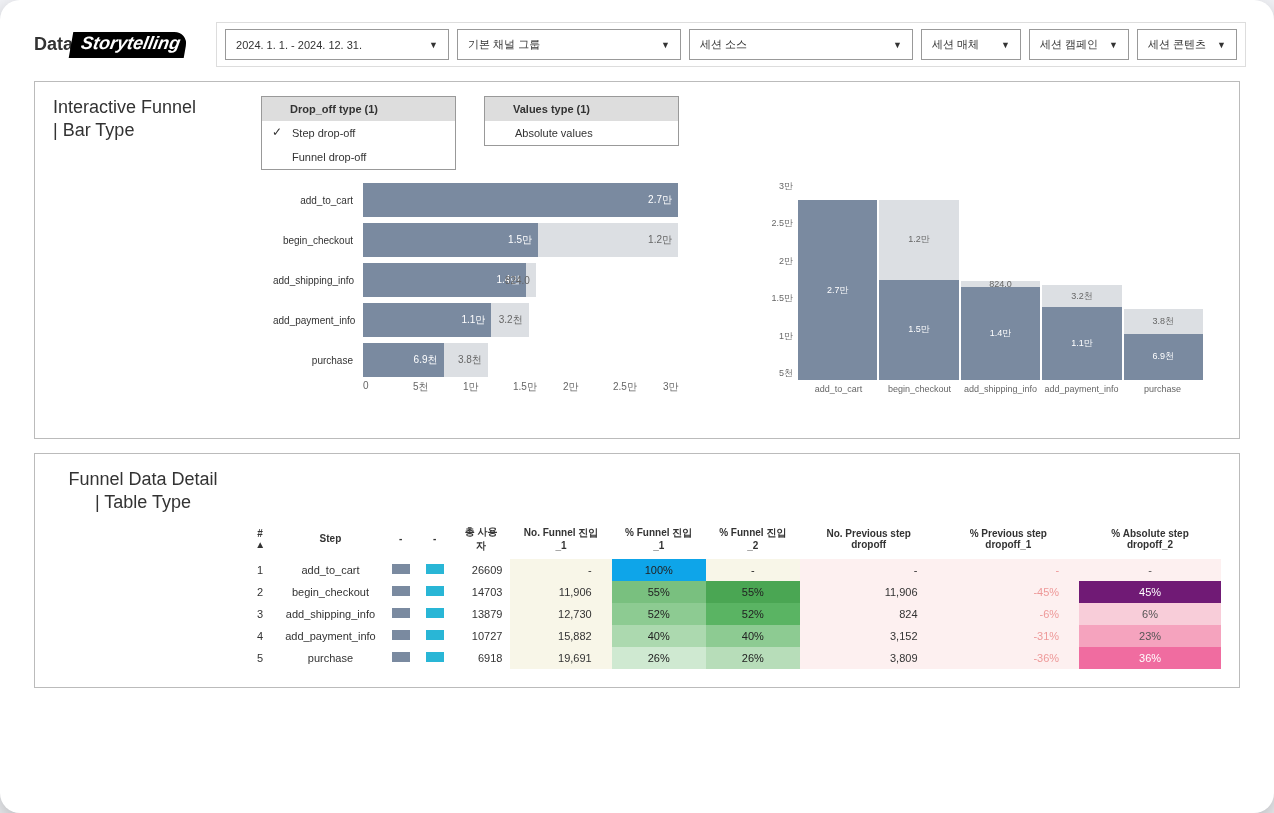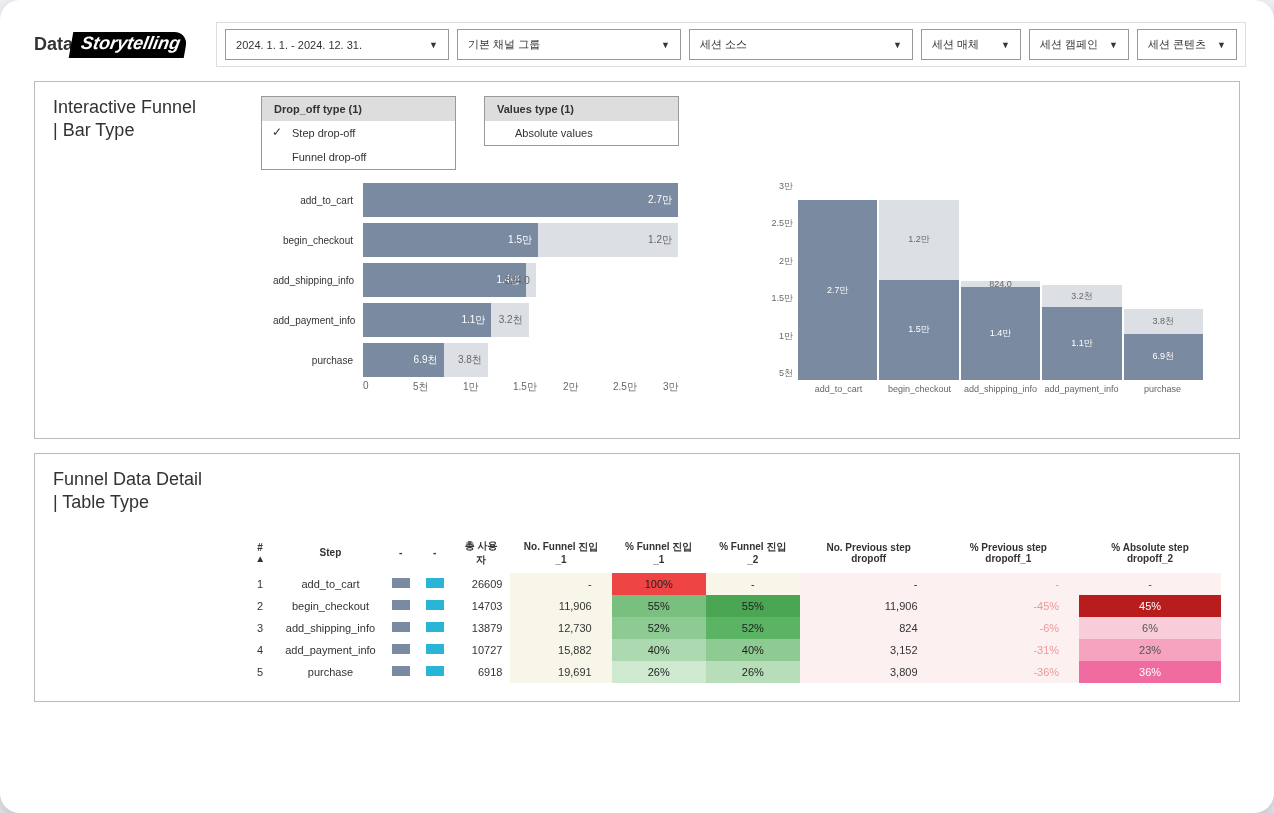--- a/index.html
+++ b/index.html
@@ -12,21 +12,21 @@
 .filter { border: 1px solid #999; padding: 7px 10px; display: flex; justify-content: space-between; align-items: center; font-size: 11px; cursor: pointer; }
 .filter.wide { width: 224px; }
 .filter.med { width: 100px; }
 .filter .caret { font-size: 9px; }
 
 .card { border: 1px solid #bbb; margin-top: 14px; padding: 14px 18px 18px 18px; }
 .card-head { display: flex; gap: 28px; align-items: flex-start; }
 .card-title { font-size: 18px; font-weight: 500; color: #333; width: 180px; line-height: 1.3; }
 
 .option-box { border: 1px solid #999; width: 195px; font-size: 11px; }
-.option-head { background: #ddd; padding: 6px 12px; font-weight: bold; }
+.option-head { background: #ddd; padding: 6px 28px; font-weight: bold; }
 .option-item { padding: 6px 12px 6px 30px; position: relative; cursor: pointer; }
 .option-item.sel::before { content: "✓"; position: absolute; left: 10px; top: 4px; font-size: 12px; }
 
 .charts-row { display: flex; margin-top: 10px; gap: 50px; }
 .chart-h, .chart-v { position: relative; }
 .chart-h { width: 440px; height: 240px; margin-left: 220px; }
 .chart-v { width: 440px; height: 240px; }
 
 .hbar-row { display: flex; align-items: center; height: 40px; }
 .hbar-label { width: 90px; text-align: right; padding-right: 10px; font-size: 10px; }
@@ -39,21 +39,21 @@
 
 .vplot { height: 200px; display: flex; align-items: flex-end; gap: 2px; margin-left: 35px; border-left: 0; }
 .vbar-col { flex: 1; display: flex; flex-direction: column; align-items: stretch; position: relative; }
 .vbar-seg { display: flex; align-items: center; justify-content: center; font-size: 9px; color: #fff; }
 .vbar-seg.main { background: #7a8aa0; }
 .vbar-seg.drop { background: #dcdfe3; color: #666; }
 .vaxis-y { position: absolute; left: 0; top: 0; height: 200px; width: 30px; display: flex; flex-direction: column; justify-content: space-between; font-size: 9px; color: #666; text-align: right; }
 .vaxis-x { display: flex; margin-left: 35px; font-size: 9px; color: #666; margin-top: 4px; }
 .vaxis-x div { flex: 1; text-align: center; }
 
-.table-card .card-head { margin-bottom: 18px; }
+.table-card .card-head { margin-bottom: 4px; text-align: center; }
 table { border-collapse: collapse; width: 100%; font-size: 11px; margin-left: 190px; width: calc(100% - 190px); }
 th { padding: 6px 8px; text-align: center; font-weight: bold; font-size: 10px; border: none; }
 td { padding: 5px 8px; text-align: center; font-size: 11px; }
 td.right { text-align: right; }
 td.funnel-num { background: #f8f6e8; text-align: right; padding-right:20px; }
 td.pct1 { color: #222; }
 td.pct2 { color: #222; }
 td.prev-num { background: #fdf0f0; text-align: right; padding-right:20px;}
 td.prev-pct1 { background: #fdf0f0; color: #e99; text-align: right; padding-right:20px;}
 td.prev-pct2 { color: #fff; text-align: center; }
@@ -228,38 +228,38 @@
       </tr>
         </thead>
       <tbody id="tbody">
           <tr>
             <td>1</td>
             <td>add_to_cart</td>
             <td><span class="minibar blue"></span></td>
             <td><span class="minibar cyan"></span></td>
             <td class="right">26609</td>
             <td class="funnel-num">-</td>
-            <td class="pct1" style="background:#ef4444">100%</td>
+            <td class="pct1" style="background:#0ea5e9">100%</td>
             <td class="pct2" style="background:#f8f6e8">-</td>
             <td class="prev-num">-</td>
             <td class="prev-pct1">-</td>
             <td class="prev-pct2" style="background:#fdf0f0;color:#555">-</td>
           </tr>
           <tr>
             <td>2</td>
             <td>begin_checkout</td>
             <td><span class="minibar blue"></span></td>
             <td><span class="minibar cyan"></span></td>
             <td class="right">14703</td>
             <td class="funnel-num">11,906</td>
             <td class="pct1" style="background:#79c07f">55%</td>
             <td class="pct2" style="background:#4aa653">55%</td>
             <td class="prev-num">11,906</td>
             <td class="prev-pct1">-45%</td>
-            <td class="prev-pct2" style="background:#b91c1c;color:#fff">45%</td>
+            <td class="prev-pct2" style="background:#701a75;color:#fff">45%</td>
           </tr>
           <tr>
             <td>3</td>
             <td>add_shipping_info</td>
             <td><span class="minibar blue"></span></td>
             <td><span class="minibar cyan"></span></td>
             <td class="right">13879</td>
             <td class="funnel-num">12,730</td>
             <td class="pct1" style="background:#8dcb92">52%</td>
             <td class="pct2" style="background:#5ab463">52%</td>

